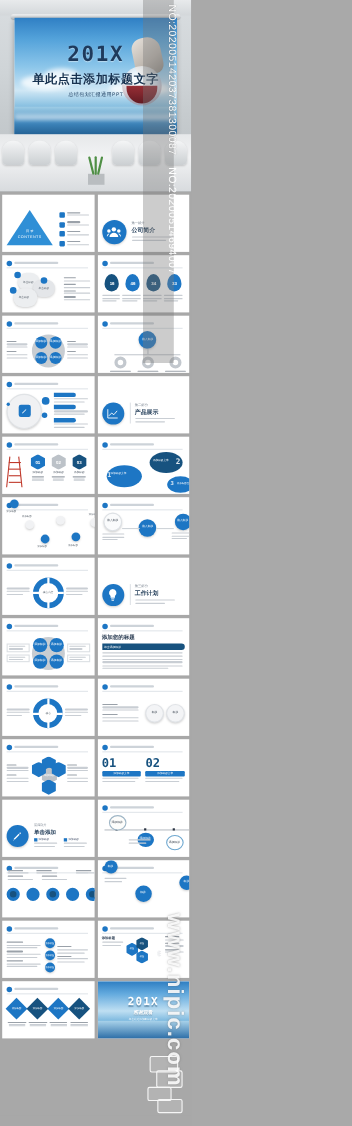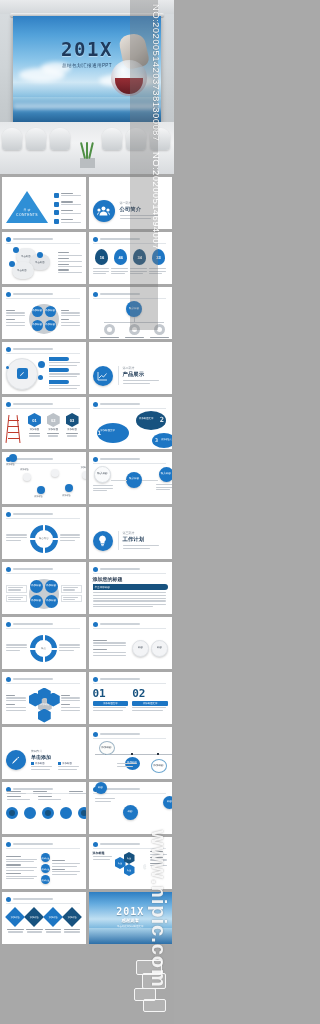--- a/index.html
+++ b/index.html
@@ -131,20 +131,21 @@
       <div class="cloud c3"></div>
       <div class="sea"></div>
       <div class="seaglint"></div>
       <div class="glass">
         <div class="hand"></div>
         <div class="bowl"></div>
         <div class="wine"></div>
       </div>
       <div class="titleWrap">
         <div class="year">201X</div>
+        <div class="maintitle">单此点击添加标题文字</div>
         <div class="subtitle">总结包划汇报通用PPT</div>
       </div>
     </div>
     <div class="table"></div>
     <div class="chair ch1"></div>
     <div class="chair ch2"></div>
     <div class="chair ch3"></div>
     <div class="chair ch4"></div>
     <div class="chair ch5"></div>
     <div class="chair ch6"></div>

